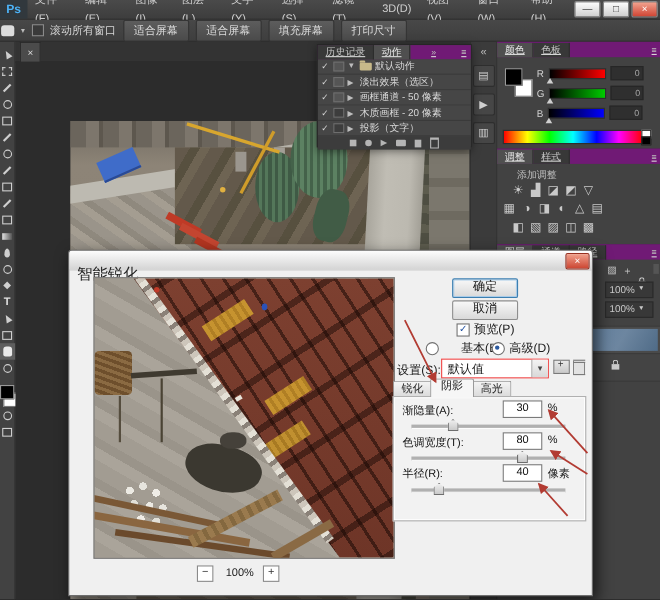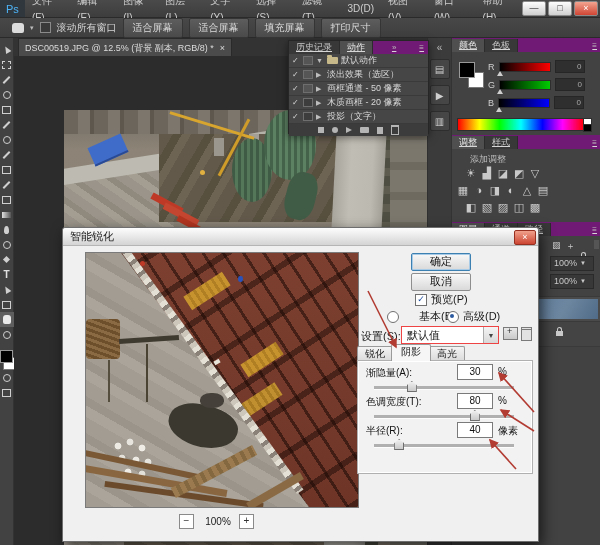--- a/index.html
+++ b/index.html
@@ -2,27 +2,27 @@
 <html><head>
 <meta charset="utf-8">
 <style>
   html,body{margin:0;padding:0;background:#222;}
   #app{position:relative;width:600px;height:545px;overflow:hidden;background:#424242;
        font-family:"Liberation Sans","DejaVu Sans",sans-serif;font-size:10px;color:#d6d6d6;
        -webkit-font-smoothing:antialiased;}
   .abs{position:absolute;}
   
   #menubar{left:0;top:0;width:600px;height:17px;background:linear-gradient(#4a4a4a,#3d3d3d);border-bottom:1px solid #2a2a2a;display:flex;align-items:center;}
-  #pslogo{width:26px;height:17px;display:flex;align-items:center;justify-content:center;color:#4db3f7;font-weight:normal;font-size:11px;background:#31383d;}
+  #pslogo{width:26px;height:17px;display:flex;align-items:center;justify-content:center;color:#4db3f7;font-weight:bold;font-size:11px;background:#31383d;}
   .menu-item{padding:0 7px;color:#cfcfcf;line-height:17px;cursor:default;}
   .winctl{display:flex;gap:2px;margin-left:auto;margin-right:2px;}
   .winbtn{width:22px;height:13px;background:linear-gradient(#fdfdfd,#cfcfcf);border:1px solid #8a8a8a;border-radius:2px;color:#333;font-size:9px;line-height:12px;text-align:center;}
   .winbtn.close{background:linear-gradient(#f2a490,#cf4433);color:#fff;}
   
-  #optbar{left:0;top:18px;width:600px;height:20px;background:linear-gradient(#484848,#3e3e3e);border-bottom:1px solid #2a2a2a;display:flex;align-items:center;gap:6px;padding-left:12px;box-sizing:border-box;}
+  #optbar{left:0;top:18px;width:600px;height:20px;background:linear-gradient(#484848,#3e3e3e);border-bottom:1px solid #2a2a2a;display:flex;align-items:center;gap:6px;padding-left:1px;box-sizing:border-box;}
   .hand-ic{width:12px;height:10px;background:#dcdcdc;border-radius:3px 3px 2px 2px;}
   .caret{color:#bbb;font-size:7px;}
   .cb{width:9px;height:9px;border:1px solid #8a8a8a;background:#3a3a3a;display:inline-block;}
   .optbtn{background:linear-gradient(#5d5d5d,#4a4a4a);border:1px solid #353535;border-radius:2px;color:#dcdcdc;padding:2px 9px;font-size:10px;}
   
   #toolbar{left:0;top:38px;width:14px;height:507px;background:#424242;border-right:1px solid #333;display:flex;flex-direction:column;align-items:center;padding-top:4px;box-sizing:border-box;}
   .tool{width:14px;height:15px;display:flex;align-items:center;justify-content:center;flex:none;}
   .tool.active{background:#5e5e5e;}
   .s-ar{width:0;height:0;border-left:3px solid transparent;border-right:3px solid transparent;border-bottom:7px solid #cfcfcf;transform:rotate(-30deg);}
   .s-sq{width:7px;height:6px;border:1px solid #cfcfcf;}
@@ -208,21 +208,20 @@
     <div class="tool">
         <i class="s-ci"></i>
       </div>
     <div class="tool">
         <i class="s-sq"></i>
       </div>
   </div>
 
   <div id="tabbar" class="abs">
     <div id="doctab" class="abs">
-      <span>DSC00519.JPG @ 12.5% (背景 副本, RGB/8) *</span>
       <span>×</span>
     </div>
   </div>
 
   <div id="canvas" class="abs">
     <div id="photo" class="abs">
       <div class="ph" style="left:0;top:0;width:363px;height:24px;background:repeating-linear-gradient(90deg,#6b655c 0 14px,#7d766c 14px 26px,#5d574e 26px 30px)"></div>
       <div class="ph" style="left:0;top:60px;width:110px;height:375px;background:repeating-linear-gradient(35deg,#9a948a 0 9px,#a49d91 9px 16px,#8f897e 16px 22px)"></div>
       <div class="ph" style="left:-8px;top:44px;width:205px;height:16px;background:#bdbab1;transform:rotate(-9deg)"></div>
       <div class="ph" style="left:150px;top:18px;width:145px;height:12px;background:#b5b2a9;transform:rotate(-9deg)"></div>
@@ -390,21 +389,21 @@
         <div class="abs" style="left:60px;top:2px;width:86px;height:20px;background:linear-gradient(120deg,#5a7a9a,#6d86a0 60%,#4f6b87)"></div>
       </div>
       <div class="abs" style="left:0;top:100px;width:149px;height:24px;background:#444;border-bottom:1px solid #3a3a3a">
         <div class="abs css-lock" style="left:104px;top:9px"></div>
       </div>
     </div>
   </div>
 
   <div id="dlg" class="abs">
     <div id="dlgtitle" class="abs">
-      <span class="abs" style="left:7px;top:1px;font-size:11px;color:#222">智能锐化</span>
+      <span class="abs" style="left:7px;top:13px;font-size:14px;color:#222">智能锐化</span>
     </div>
     <div id="dlgclose" class="abs">×</div>
 
     <div id="pv" class="abs">
       <div class="pvx" style="inset:0;background:repeating-linear-gradient(30deg,#a29c92 0 14px,#aaa49a 14px 24px,#9a948a 24px 32px)"></div>
       <div class="pvx" style="inset:0;clip-path:polygon(13% 0,100% 0,100% 100%,82% 100%);background:
         repeating-linear-gradient(57deg,rgba(0,0,0,0) 0 14px,rgba(25,8,4,.55) 14px 17px),
         repeating-linear-gradient(147deg,rgba(0,0,0,0) 0 34px,rgba(20,6,3,.45) 34px 40px),
         linear-gradient(#7d4030,#6e3527)"></div>
       <div class="pvx" style="left:36%;top:12%;width:46px;height:16px;background:repeating-linear-gradient(90deg,#c6932f 0 4px,#b07f24 4px 7px);transform:rotate(-33deg)"></div>

